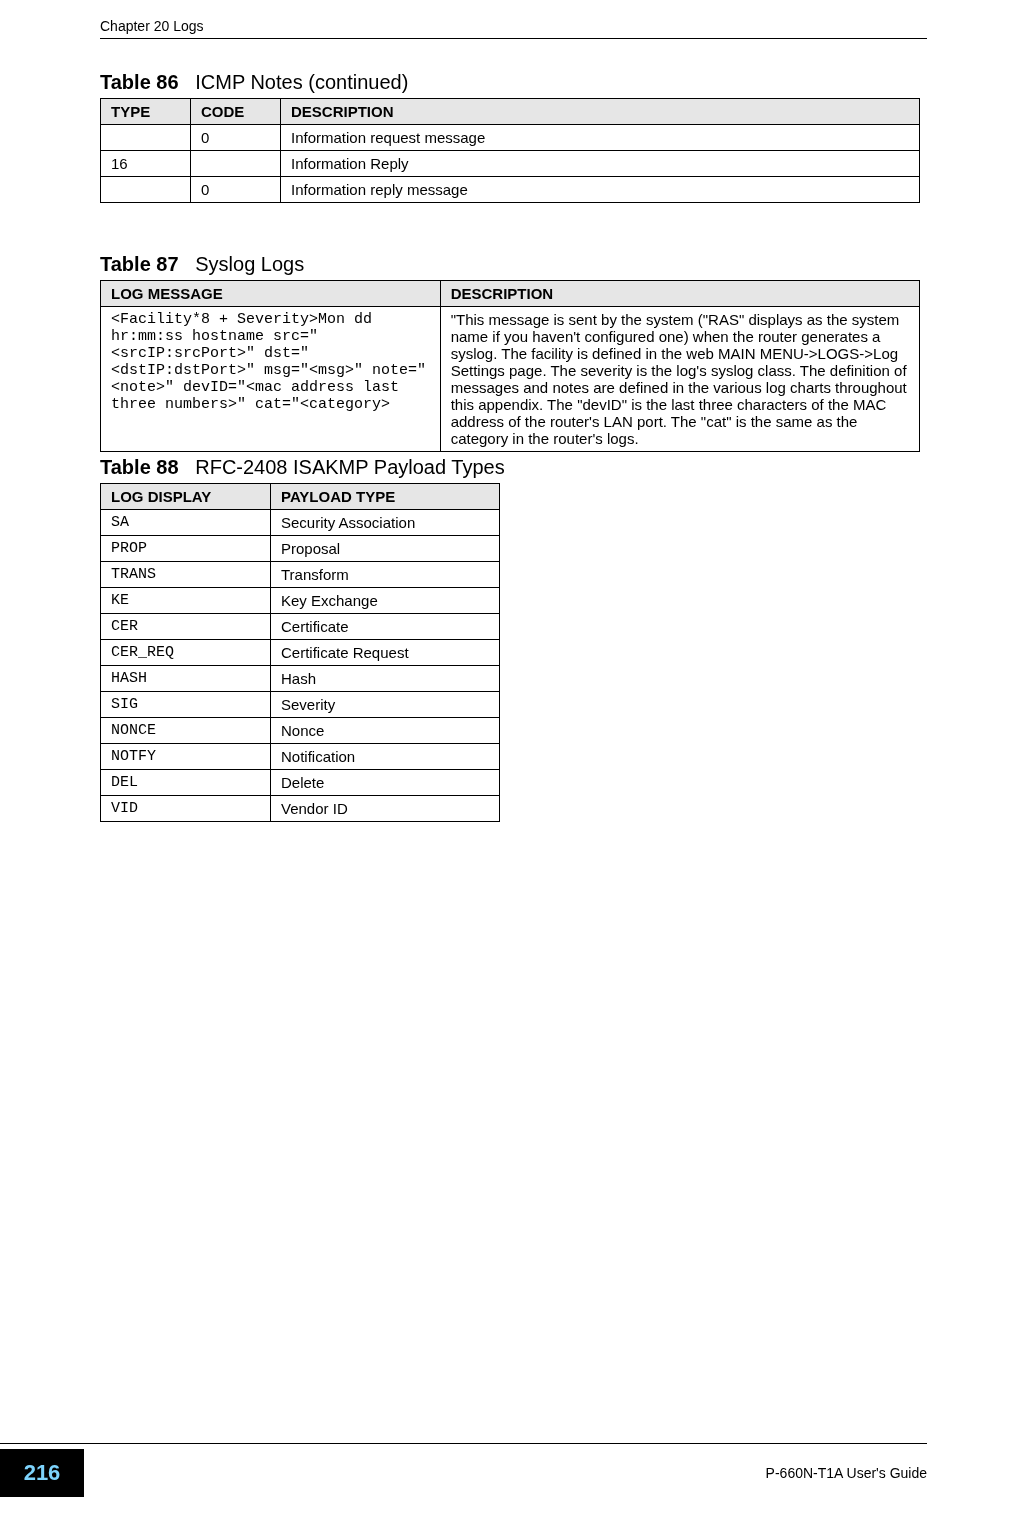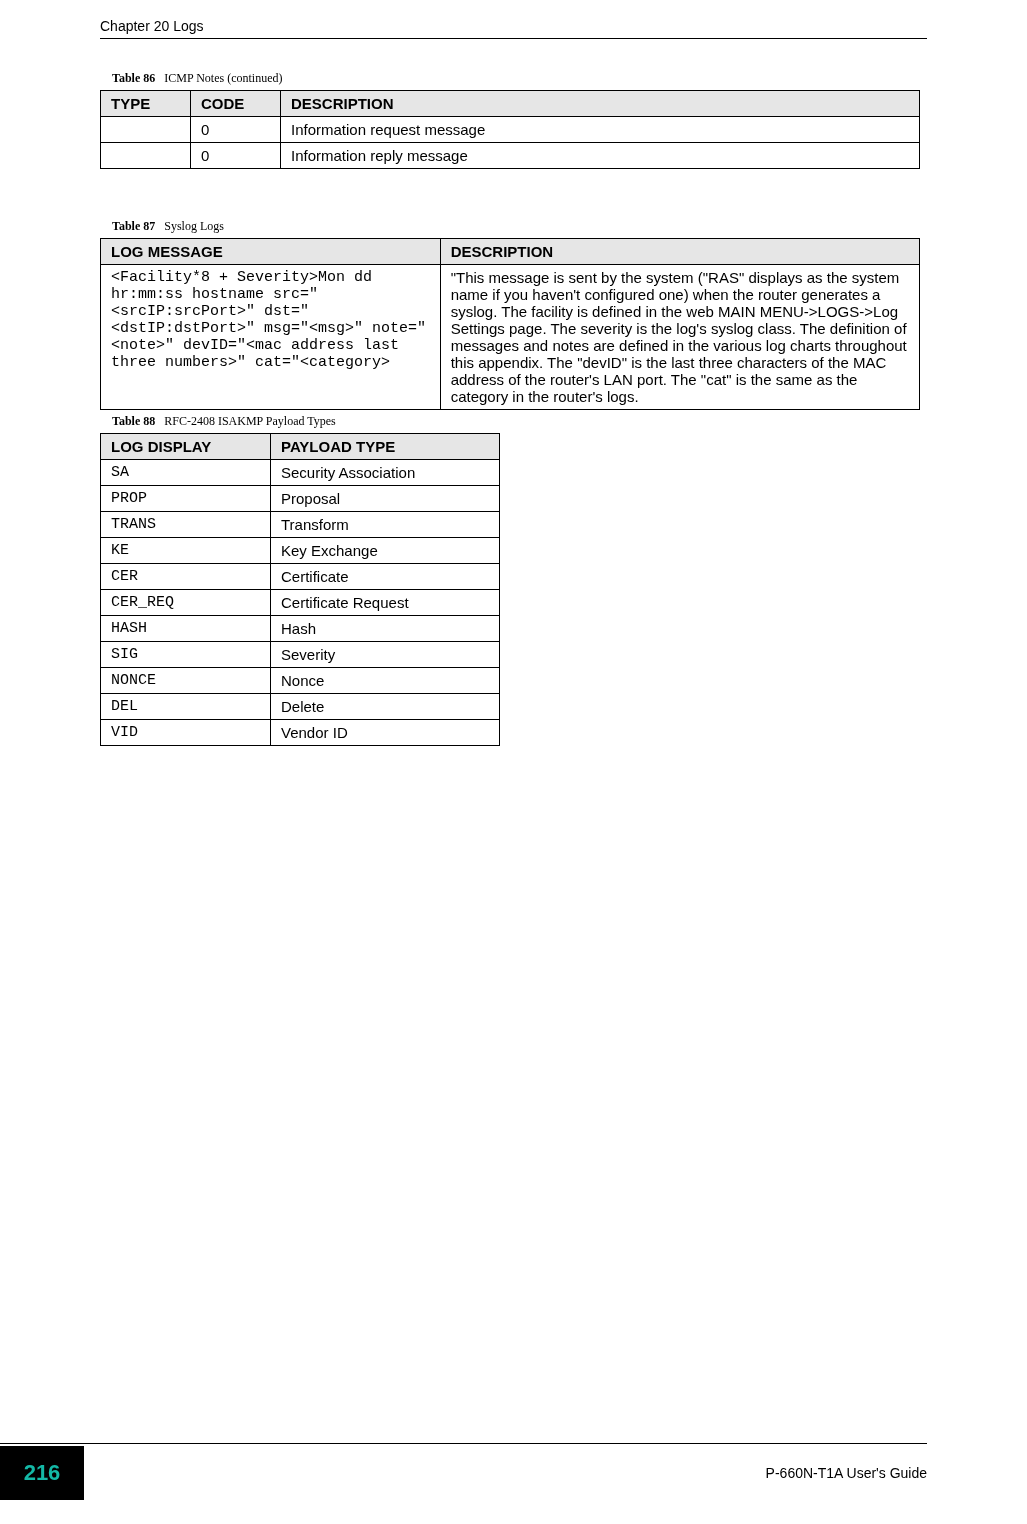--- a/index.html
+++ b/index.html
@@ -23,23 +23,23 @@
     align-items: flex-end;
     font-size: 14px;
     font-family: Verdana, Arial, sans-serif;
     padding-bottom: 4px;
   }
   .running-rule {
     border-top: 1.5px solid #000;
     margin-bottom: 32px;
   }
   .table-caption {
-    font-family: Liberation Serif, serif;
-    font-size: 12px;
-    margin: 14px 0 4px 12px;
+    font-family: Liberation Sans, sans-serif;
+    font-size: 20px;
+    margin: 14px 0 4px 0;
   }
   .table-caption .tbl-label {
     font-weight: bold;
   }
   table.data {
     border-collapse: collapse;
     font-family: Verdana, Arial, sans-serif;
     font-size: 15px;
   }
   table.data th, table.data td {
@@ -77,23 +77,23 @@
     margin-bottom: 6px;
   }
   .footer-row {
     display: flex;
     align-items: center;
     justify-content: space-between;
     height: 46px;
   }
   .page-num-box {
     background: #000;
-    color: #14b8a6;
+    color: #7dd3fc;
     min-width: 76px;
-    height: 54px;
+    height: 48px;
     display: flex;
     align-items: center;
     justify-content: center;
     font-family: Arial, Helvetica, sans-serif;
     font-weight: bold;
     font-size: 22px;
     padding: 0 4px;
   }
   .footer-text {
     font-family: Verdana, Arial, sans-serif;
@@ -130,20 +130,25 @@
         <th>DESCRIPTION</th>
       </tr>
     </thead>
     <tbody id="t86-body">
         <tr>
           <td></td>
           <td>0</td>
           <td>Information request message</td>
         </tr>
         <tr>
+          <td>16</td>
+          <td></td>
+          <td>Information Reply</td>
+        </tr>
+        <tr>
           <td></td>
           <td>0</td>
           <td>Information reply message</td>
         </tr>
       </tbody>
   </table>
 
   <div style="height:36px;"></div>
 
   <div class="table-caption">
@@ -216,20 +221,24 @@
         </tr>
         <tr>
           <td class="mono">SIG</td>
           <td>Severity</td>
         </tr>
         <tr>
           <td class="mono">NONCE</td>
           <td>Nonce</td>
         </tr>
         <tr>
+          <td class="mono">NOTFY</td>
+          <td>Notification</td>
+        </tr>
+        <tr>
           <td class="mono">DEL</td>
           <td>Delete</td>
         </tr>
         <tr>
           <td class="mono">VID</td>
           <td>Vendor ID</td>
         </tr>
       </tbody>
   </table>
 

